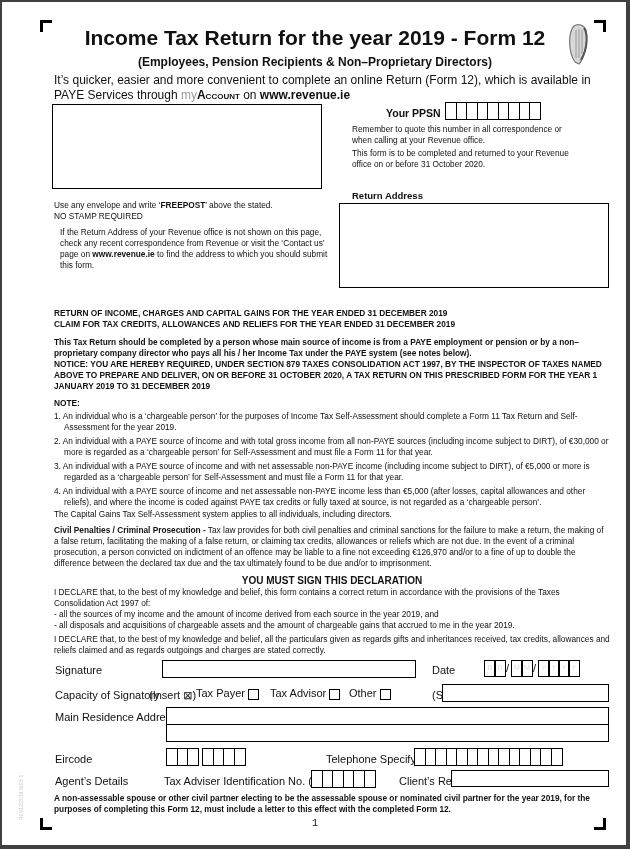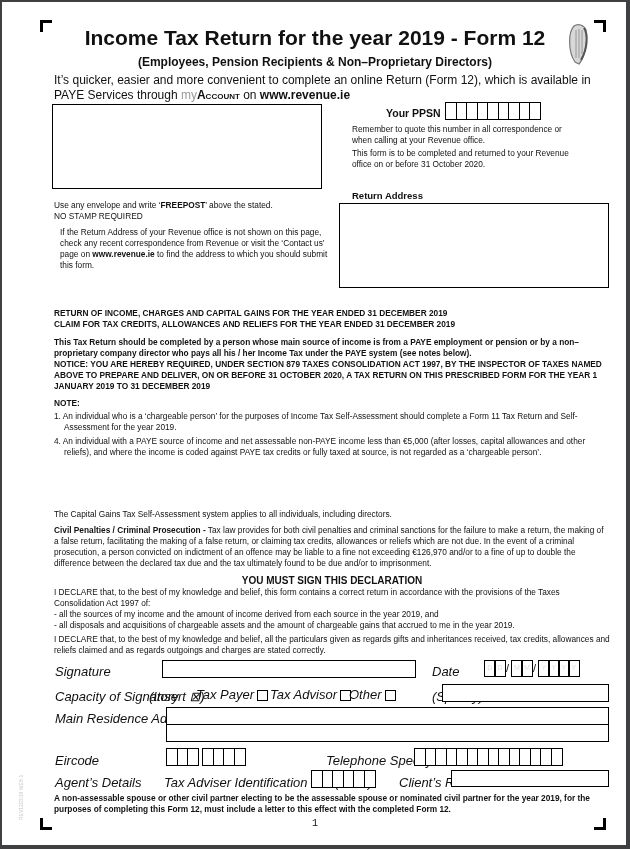--- a/index.html
+++ b/index.html
@@ -18,21 +18,21 @@
   .my { color:#9a9a9a; }
   .acct { font-weight:bold; font-variant:small-caps; }
   .b { font-weight:bold; }
   .box { position:absolute; border:1.5px solid #000; box-sizing:border-box; background:#fff; }
   .small { font-size:8.3px; line-height:11px; }
   .cells { position:absolute; display:flex; }
   .cell { width:12px; height:18px; border:1.5px solid #000; box-sizing:border-box; margin-right:-1.5px; background:#fff; }
   .datecell { width:11.5px; height:17px; border:1.5px solid #000; box-sizing:border-box; margin-right:-1.5px; color:#ddd; font-size:7px; text-align:center; line-height:14px; }
   .sep { font-size:11px; line-height:17px; padding:0 2px; }
   .para { position:absolute; left:54px; width:556px; font-size:8.3px; line-height:11px; }
-  .label { position:absolute; font-size:13px;font-style:italic; }
+  .label { position:absolute; font-size:11px; }
   .chk { display:inline-block; width:11px; height:11px; border:1.5px solid #000; box-sizing:border-box; vertical-align:middle; margin-left:3px; }
   ol { margin:0; padding:0; list-style:none; }
   ol li { padding-left:10px; text-indent:-10px; margin-bottom:3px; }
   .vertical { position:absolute; left:18px; top:760px; width:8px; height:60px; color:#c8c8c8; font-size:5px; writing-mode:vertical-rl; transform:rotate(180deg); }
   .pagenum { left:0; width:630px; top:818px; text-align:center; font-family:"Liberation Mono", monospace; font-size:10px; }
 </style>
 </head>
 <body>
 
 <div class="page"></div>
@@ -86,20 +86,22 @@
 <div class="para b" style="top:308px;">RETURN OF INCOME, CHARGES AND CAPITAL GAINS FOR THE YEAR ENDED 31 DECEMBER 2019</div>
 <div class="para b" style="top:319px;">CLAIM FOR TAX CREDITS, ALLOWANCES AND RELIEFS FOR THE YEAR ENDED 31 DECEMBER 2019</div>
 
 <div class="para b" style="top:337px;">This Tax Return should be completed by a person whose main source of income is from a PAYE employment or pension or by a non–proprietary company director who pays all his / her Income Tax under the PAYE system (see notes below).</div>
 <div class="para b" style="top:359px;">NOTICE: YOU ARE HEREBY REQUIRED, UNDER SECTION 879 TAXES CONSOLIDATION ACT 1997, BY THE INSPECTOR OF TAXES NAMED ABOVE TO PREPARE AND DELIVER, ON OR BEFORE 31 OCTOBER 2020, A TAX RETURN ON THIS PRESCRIBED FORM FOR THE YEAR 1 JANUARY 2019 TO 31 DECEMBER 2019</div>
 
 <div class="para b" style="top:398px;">NOTE:</div>
 <div class="para" style="top:411px;">
   <ol>
     <li>1. An individual who is a ‘chargeable person’ for the purposes of Income Tax Self-Assessment should complete a Form 11 Tax Return and Self-Assessment for the year 2019.</li>
+    <li>2. An individual with a PAYE source of income and with total gross income from all non-PAYE sources (including income subject to DIRT), of €30,000 or more is regarded as a ‘chargeable person’ for Self-Assessment and must file a Form 11 for that year.</li>
+    <li>3. An individual with a PAYE source of income and with net assessable non-PAYE income (including income subject to DIRT), of €5,000 or more is regarded as a ‘chargeable person’ for Self-Assessment and must file a Form 11 for that year.</li>
     <li>4. An individual with a PAYE source of income and net assessable non-PAYE income less than €5,000 (after losses, capital allowances and other reliefs), and where the income is coded against PAYE tax credits or fully taxed at source, is not regarded as a ‘chargeable person’.</li>
   </ol>
 </div>
 <div class="para" style="top:509px;">The Capital Gains Tax Self-Assessment system applies to all individuals, including directors.</div>
 
 <div class="para" style="top:525px;">
   <span class="b">Civil Penalties / Criminal Prosecution -</span><span> Tax law provides for both civil penalties and criminal sanctions for the failure to make a return, the making of a false return, facilitating the making of a false return, or claiming tax credits, allowances or reliefs which are not due. In the event of a criminal prosecution, a person convicted on indictment of an offence may be liable to a fine not exceeding €126,970 and/or to a fine of up to double the difference between the declared tax due and the tax ultimately found to be due and/or to imprisonment.</span>
 </div>
 
 <div class="para b" style="top:575px;font-size:10px;text-align:center;">YOU MUST SIGN THIS DECLARATION</div>

